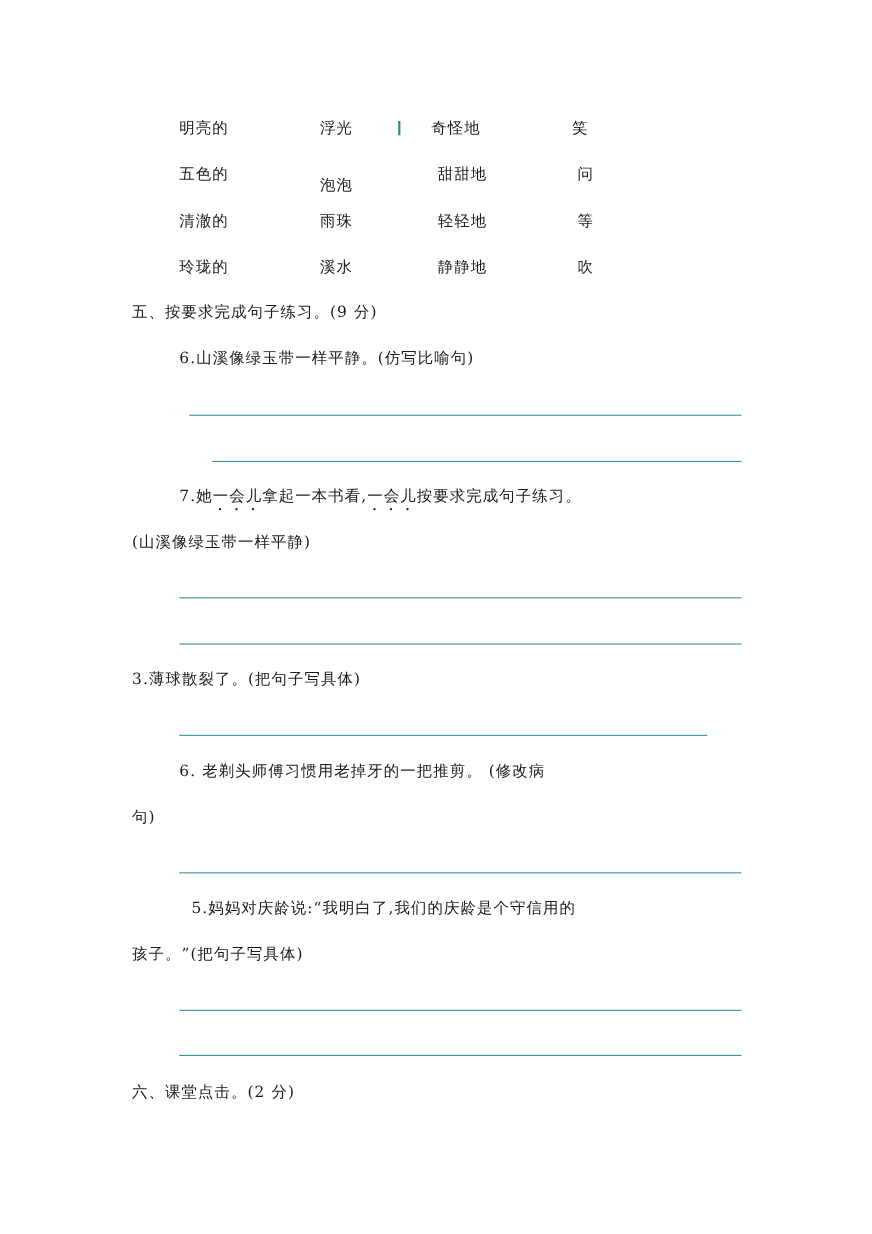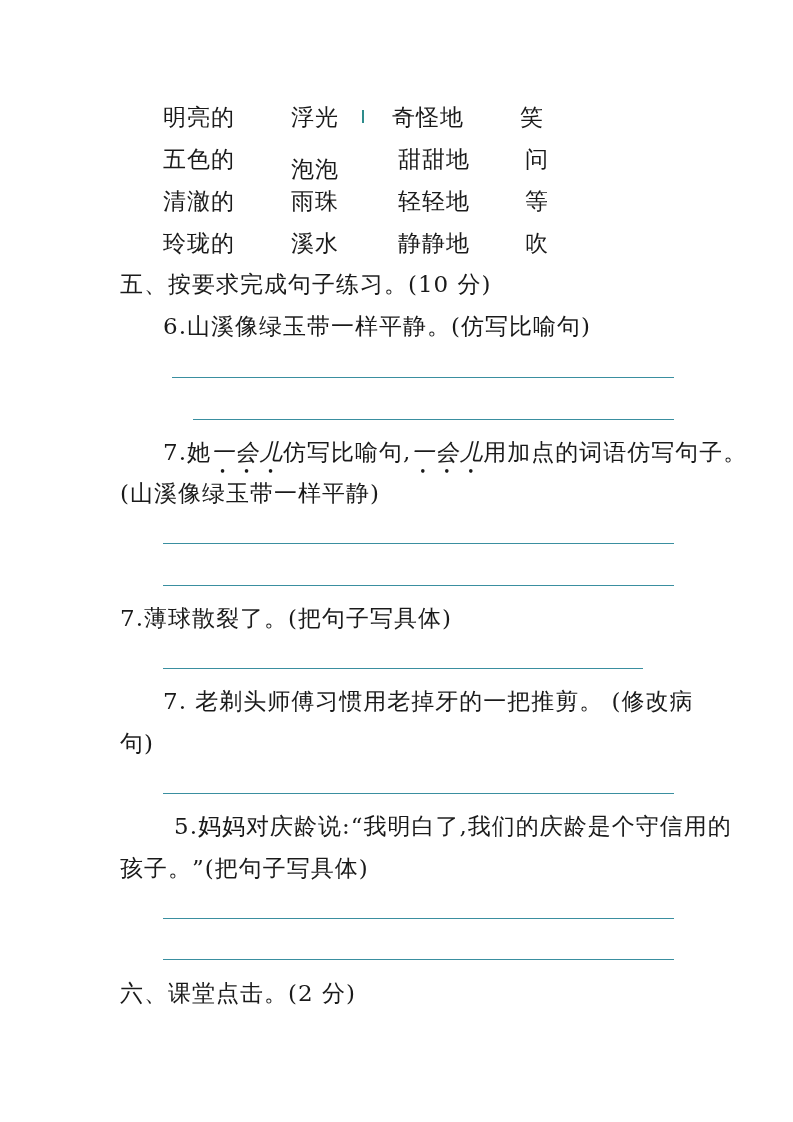--- a/index.html
+++ b/index.html
@@ -1,21 +1,21 @@
 <!DOCTYPE html>
 <html><head>
 <meta charset="utf-8">
 <style>
   html, body { margin: 0; padding: 0; background: #ffffff; }
   body { width: 793px; height: 1122px; position: relative; overflow: hidden;
          font-family: "DejaVu Serif", "Liberation Serif", serif; color: #1a1a1a; }
-  .t { position: absolute; font-size: 23px; line-height: 24px; white-space: nowrap; letter-spacing: 1px; }
+  .t { position: absolute; font-size: 14px; line-height: 24px; white-space: nowrap; letter-spacing: 1px; }
   .line { position: absolute; height: 0; border-top: 1.3px solid #3a8fa0; }
   .cursor { position: absolute; left: 362px; top: 110px; width: 1.5px; height: 13px; background: #2e8c8c; }
-  .dot { text-emphasis: dot; -webkit-text-emphasis: dot; text-emphasis-position: under; font-style: italic; -webkit-text-emphasis-position: under; }
+  .dot { text-emphasis: dot; -webkit-text-emphasis: dot; text-emphasis-position: under; -webkit-text-emphasis-position: under; }
 </style>
 </head>
 <body>
 
 <div>
   <span class="t" style="left:163px;top:105px">明亮的</span>
   <span class="t" style="left:291px;top:105px">浮光</span>
   <span class="t" style="left:392px;top:105px">奇怪地</span>
   <span class="t" style="left:520px;top:105px">笑</span>
   <div class="cursor"></div>
@@ -29,37 +29,37 @@
   <span class="t" style="left:291px;top:189px">雨珠</span>
   <span class="t" style="left:398px;top:189px">轻轻地</span>
   <span class="t" style="left:525px;top:189px">等</span>
 
   <span class="t" style="left:163px;top:231px">玲珑的</span>
   <span class="t" style="left:291px;top:231px">溪水</span>
   <span class="t" style="left:398px;top:231px">静静地</span>
   <span class="t" style="left:525px;top:231px">吹</span>
 </div>
 
-<div class="t" style="left:120px;top:272px">五、按要求完成句子练习。(10 分)</div>
+<div class="t" style="left:120px;top:272px">五、按要求完成句子练习。(9 分)</div>
 
 <div class="t" style="left:163px;top:314px">6.山溪像绿玉带一样平静。(仿写比喻句)</div>
 <div class="line" style="left:172px;top:377px;width:502px"></div>
 <div class="line" style="left:193px;top:419px;width:481px"></div>
 
 <div class="t" style="left:163px;top:439px">
-  <span>7.她</span><span class="dot">一会儿</span><span>仿写比喻句,</span><span class="dot">一会儿</span><span>用加点的词语仿写句子。</span>
+  <span>7.她</span><span class="dot">一会儿</span><span>拿起一本书看,</span><span class="dot">一会儿</span><span>按要求完成句子练习。</span>
 </div>
 <div class="t" style="left:120px;top:481px">(山溪像绿玉带一样平静)</div>
 <div class="line" style="left:163px;top:543px;width:511px"></div>
 <div class="line" style="left:163px;top:585px;width:511px"></div>
 
-<div class="t" style="left:120px;top:606px">7.薄球散裂了。(把句子写具体)</div>
+<div class="t" style="left:120px;top:606px">3.薄球散裂了。(把句子写具体)</div>
 <div class="line" style="left:163px;top:668px;width:480px"></div>
 
-<div class="t" style="left:163px;top:689px">7.  老剃头师傅习惯用老掉牙的一把推剪。 (修改病</div>
+<div class="t" style="left:163px;top:689px">6.  老剃头师傅习惯用老掉牙的一把推剪。 (修改病</div>
 <div class="t" style="left:120px;top:731px">句)</div>
 <div class="line" style="left:163px;top:793px;width:511px"></div>
 
 <div class="t" style="left:174px;top:814px">5.妈妈对庆龄说:“我明白了,我们的庆龄是个守信用的</div>
 <div class="t" style="left:120px;top:856px">孩子。”(把句子写具体)</div>
 <div class="line" style="left:163px;top:918px;width:511px"></div>
 <div class="line" style="left:163px;top:959px;width:511px"></div>
 
 <div class="t" style="left:120px;top:981px">六、课堂点击。(2 分)</div>
 

